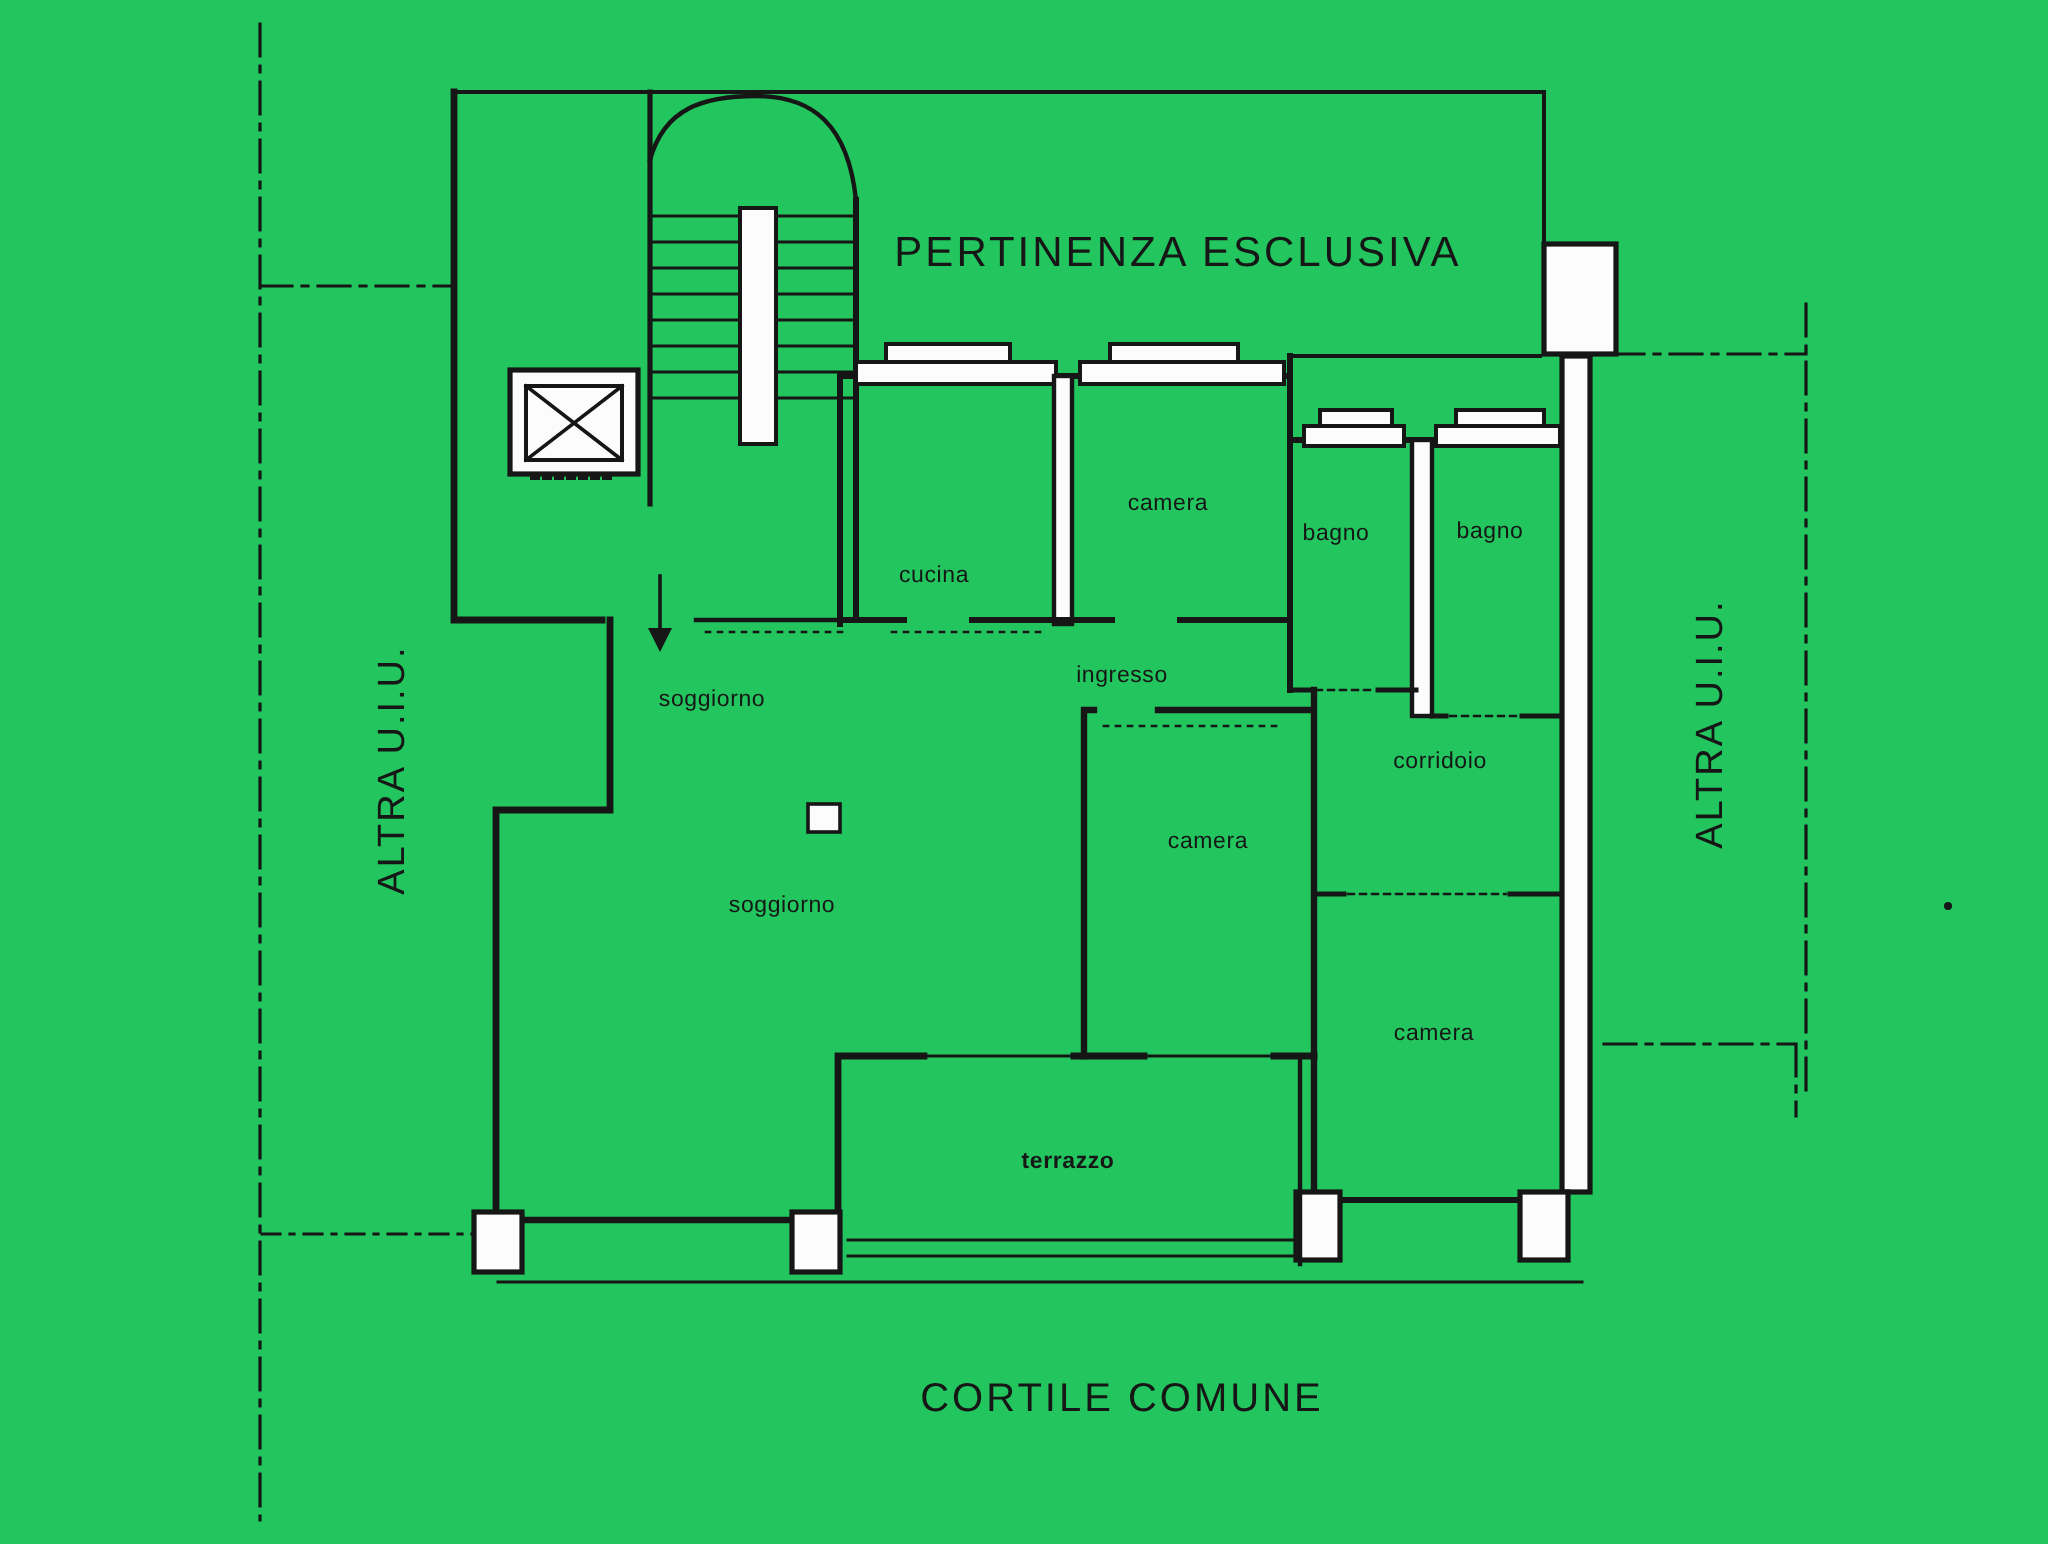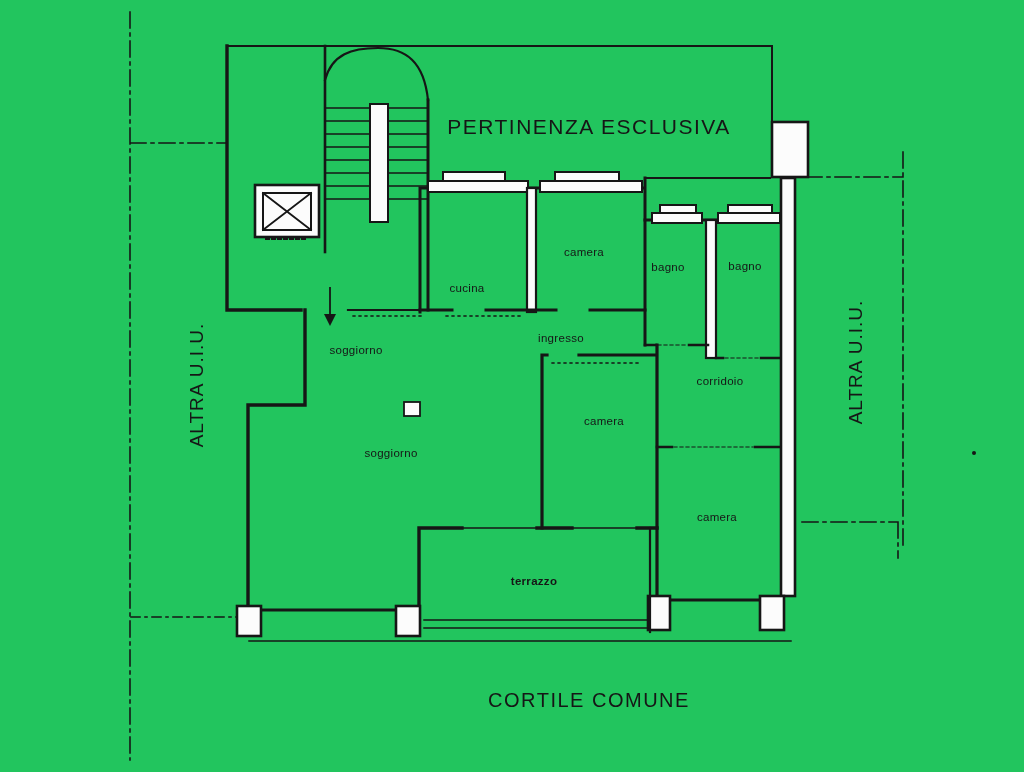--- a/index.html
+++ b/index.html
@@ -13,21 +13,21 @@
   }
   .stage svg{position:absolute;left:0;top:0;}
   .lbl{
     position:absolute;
     transform:translate(-50%,-50%);
     white-space:nowrap;
     color:#161616;
   }
   .room{font-size:11.5px;letter-spacing:0.3px;}
   .title-top{font-size:21px;letter-spacing:1.5px;}
-  .title-bottom{font-size:20px;letter-spacing:1.5px;margin-left:28px;}
+  .title-bottom{font-size:20px;letter-spacing:1.5px;}
   .side{
     font-size:19px;letter-spacing:1px;
     transform:translate(-50%,-50%) rotate(-90deg);
   }
   
   .ink{stroke:#161616;fill:none;stroke-linecap:square;}
   .fillbg{fill:#fcfcfc;stroke:#161616;}
 </style>
 </head>
 <body>

